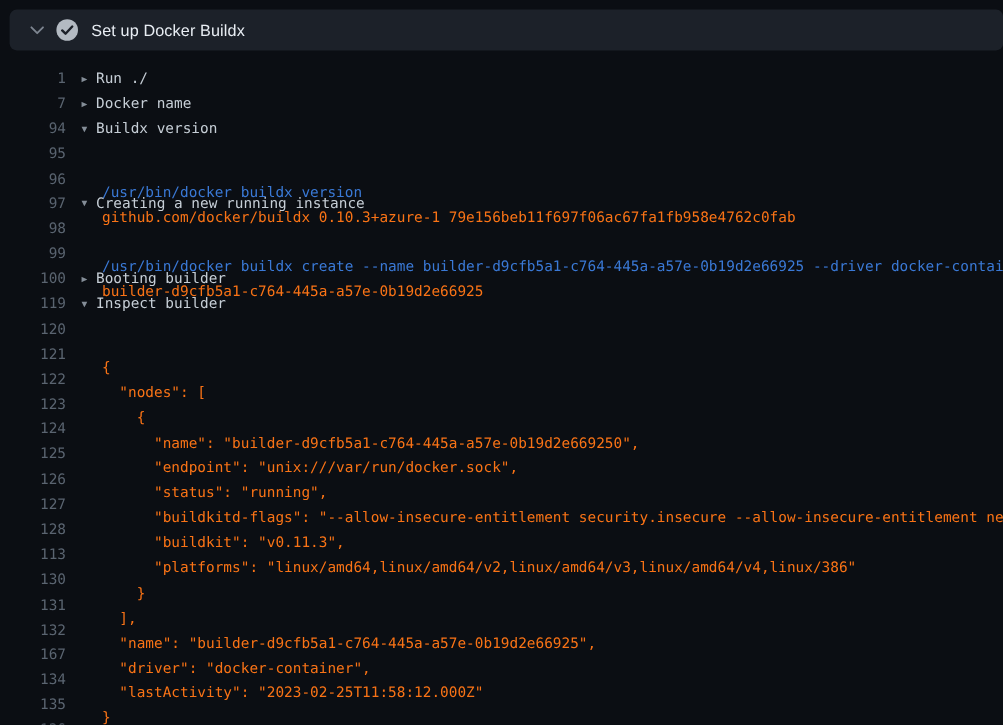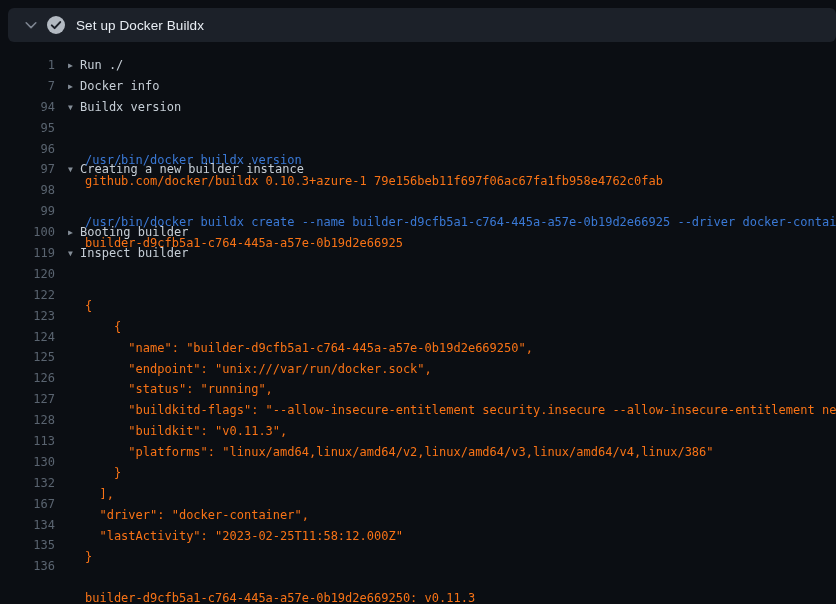--- a/index.html
+++ b/index.html
@@ -108,37 +108,39 @@
     <svg width="20" height="20" viewBox="0 0 20 20">
       <circle cx="10" cy="10" r="9" fill="#b3bac2"></circle>
       <path d="M5.8 10.4 L8.6 13.1 L14.2 7.1" fill="none" stroke="#1c2129" stroke-width="2" stroke-linecap="round" stroke-linejoin="round"></path>
     </svg>
   </span>
   <span class="step-title">Set up Docker Buildx</span>
 </div>
 
 <div class="log">
     <div class="line group"><span class="num">1</span><span class="content"><span class="arrow">▶</span><span class="group-title">Run ./</span></span></div>
-    <div class="line group"><span class="num">7</span><span class="content"><span class="arrow">▶</span><span class="group-title">Docker info</span></span></div>
+    <div class="line group"><span class="num">7</span><span class="content"><span class="arrow">▶</span><span class="group-title">Docker name</span></span></div>
     <div class="line group"><span class="num">94</span><span class="content"><span class="arrow">▼</span><span class="group-title">Buildx version</span></span></div>
     <div class="line plain"><span class="num">95</span><span class="content"><span class="text-command">/usr/bin/docker buildx version</span></span></div>
     <div class="line plain"><span class="num">96</span><span class="content"><span class="text-output">github.com/docker/buildx 0.10.3+azure-1 79e156beb11f697f06ac67fa1fb958e4762c0fab</span></span></div>
-    <div class="line group"><span class="num">97</span><span class="content"><span class="arrow">▼</span><span class="group-title">Creating a new builder instance</span></span></div>
+    <div class="line group"><span class="num">97</span><span class="content"><span class="arrow">▼</span><span class="group-title">Creating a new running instance</span></span></div>
     <div class="line plain"><span class="num">98</span><span class="content"><span class="text-command">/usr/bin/docker buildx create --name builder-d9cfb5a1-c764-445a-a57e-0b19d2e66925 --driver docker-container</span></span></div>
     <div class="line plain"><span class="num">99</span><span class="content"><span class="text-output">builder-d9cfb5a1-c764-445a-a57e-0b19d2e66925</span></span></div>
     <div class="line group"><span class="num">100</span><span class="content"><span class="arrow">▶</span><span class="group-title">Booting builder</span></span></div>
     <div class="line group"><span class="num">119</span><span class="content"><span class="arrow">▼</span><span class="group-title">Inspect builder</span></span></div>
     <div class="line plain"><span class="num">120</span><span class="content"><span class="text-output">{</span></span></div>
+    <div class="line plain"><span class="num">121</span><span class="content"><span class="text-output">  "nodes": [</span></span></div>
     <div class="line plain"><span class="num">122</span><span class="content"><span class="text-output">    {</span></span></div>
     <div class="line plain"><span class="num">123</span><span class="content"><span class="text-output">      "name": "builder-d9cfb5a1-c764-445a-a57e-0b19d2e669250",</span></span></div>
     <div class="line plain"><span class="num">124</span><span class="content"><span class="text-output">      "endpoint": "unix:///var/run/docker.sock",</span></span></div>
     <div class="line plain"><span class="num">125</span><span class="content"><span class="text-output">      "status": "running",</span></span></div>
     <div class="line plain"><span class="num">126</span><span class="content"><span class="text-output">      "buildkitd-flags": "--allow-insecure-entitlement security.insecure --allow-insecure-entitlement network</span></span></div>
     <div class="line plain"><span class="num">127</span><span class="content"><span class="text-output">      "buildkit": "v0.11.3",</span></span></div>
     <div class="line plain"><span class="num">128</span><span class="content"><span class="text-output">      "platforms": "linux/amd64,linux/amd64/v2,linux/amd64/v3,linux/amd64/v4,linux/386"</span></span></div>
     <div class="line plain"><span class="num">113</span><span class="content"><span class="text-output">    }</span></span></div>
     <div class="line plain"><span class="num">130</span><span class="content"><span class="text-output">  ],</span></span></div>
+    <div class="line plain"><span class="num">131</span><span class="content"><span class="text-output">  "name": "builder-d9cfb5a1-c764-445a-a57e-0b19d2e66925",</span></span></div>
     <div class="line plain"><span class="num">132</span><span class="content"><span class="text-output">  "driver": "docker-container",</span></span></div>
     <div class="line plain"><span class="num">167</span><span class="content"><span class="text-output">  "lastActivity": "2023-02-25T11:58:12.000Z"</span></span></div>
     <div class="line plain"><span class="num">134</span><span class="content"><span class="text-output">}</span></span></div>
     <div class="line group"><span class="num">135</span></div>
     <div class="line plain"><span class="num">136</span><span class="content"><span class="text-output">builder-d9cfb5a1-c764-445a-a57e-0b19d2e669250: v0.11.3</span></span></div>
   </div>
 
 </body></html>

